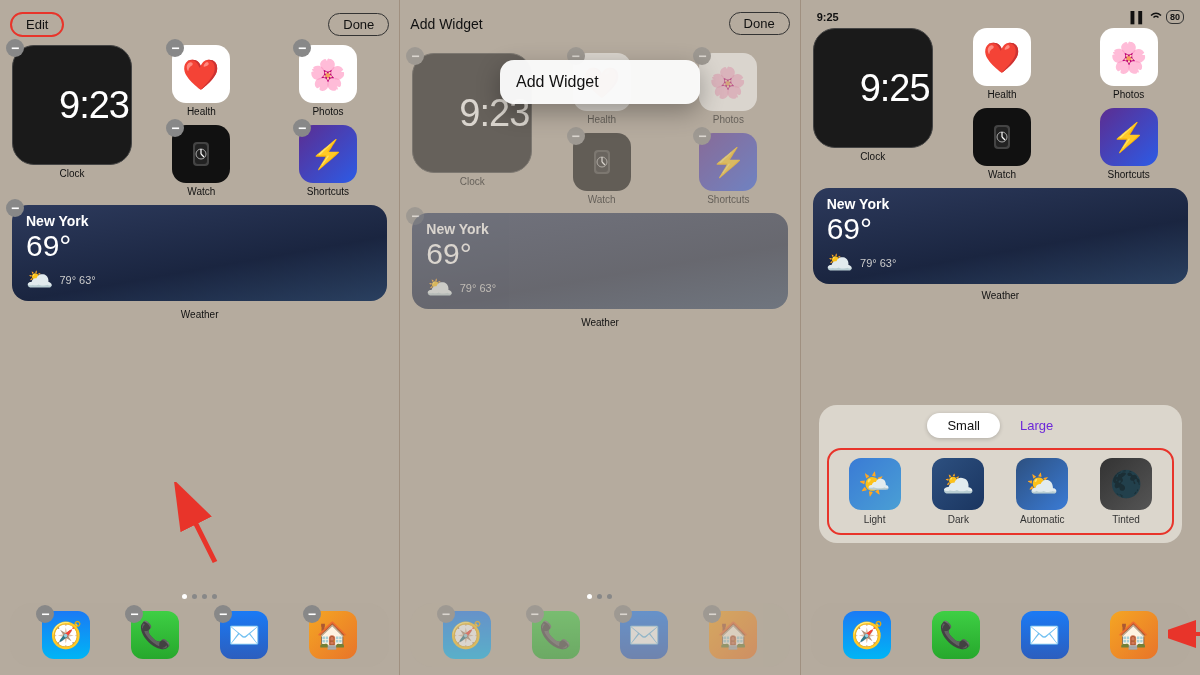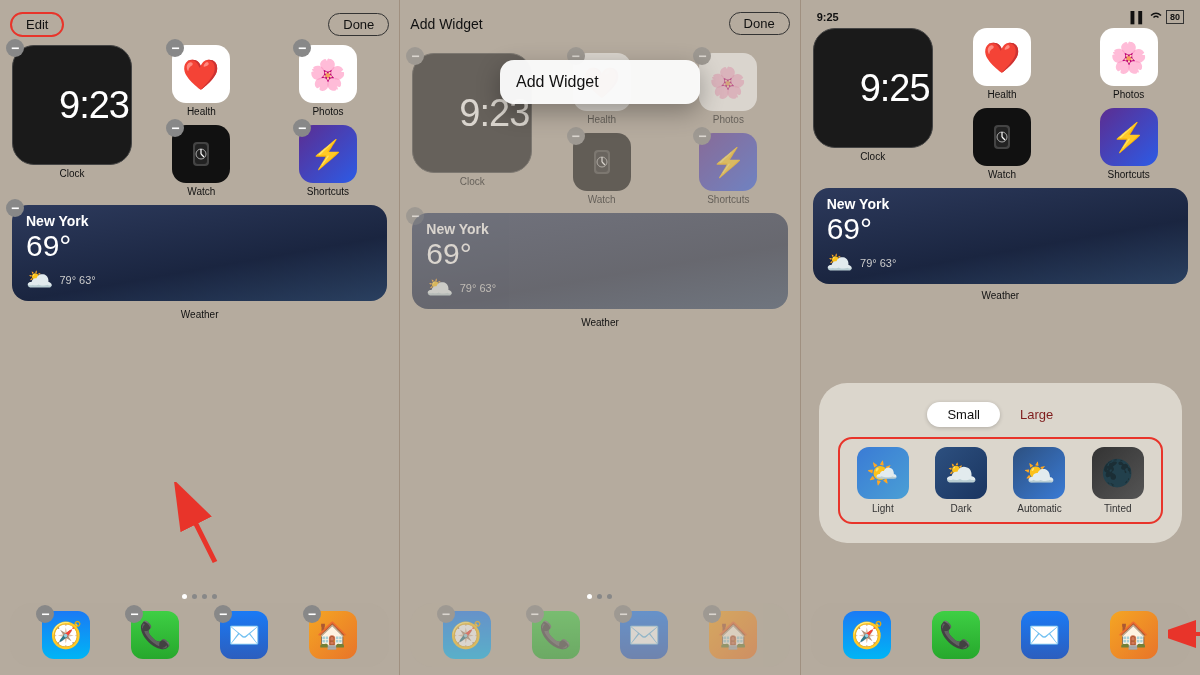--- a/index.html
+++ b/index.html
@@ -247,39 +247,39 @@
       padding: 10px 14px;
     }
 
     
     .bottom-sheet {
       position: absolute;
       bottom: 60px;
       left: 8px;
       right: 8px;
       background: rgba(220,215,205,0.97);
-      border-radius: 28px;
-      padding: 19px;
+      border-radius: 18px;
+      padding: 8px;
       z-index: 50;
     }
 
     .sheet-toggle {
       display: flex;
       justify-content: center;
       gap: 0;
       margin-bottom: 10px;
     }
 
     .sheet-toggle-btn {
       background: transparent;
       border: none;
       padding: 5px 20px;
       font-size: 13px;
       font-weight: 500;
-      color: #7f1d1d;
+      color: #6d28d9;
       border-radius: 20px;
       cursor: pointer;
     }
 
     .sheet-toggle-btn.active {
       background: white;
       color: #111;
       box-shadow: 0 1px 4px rgba(0,0,0,0.2);
     }
 
@@ -622,21 +622,21 @@
     <span>9:25</span>
     <div class="status-icons">
       <span>▌▌</span>
       <span>
         <svg width="14" height="10" viewBox="0 0 14 10">
             <path d="M7 8.5 a0.5 0.5 0 0 1 0 0" stroke="#111" stroke-width="2" fill="none"></path>
             <path d="M4.5 6.5 Q7 4 9.5 6.5" stroke="#111" stroke-width="1.5" fill="none"></path>
             <path d="M2 4.5 Q7 0 12 4.5" stroke="#111" stroke-width="1.5" fill="none"></path>
           </svg>
       </span>
-      <span style="border:1px solid #333; border-radius:0; padding:1px 3px; font-size:9px;">80</span>
+      <span style="border:1px solid #333; border-radius:6px; padding:1px 3px; font-size:9px;">80</span>
     </div>
   </div>
 
   <div class="top-apps-row">
     <div class="app-item">
       <div class="app-icon clock-widget">
         <span class="clock-time">9:25</span>
       </div>
       <span class="app-label">Clock</span>
     </div>

